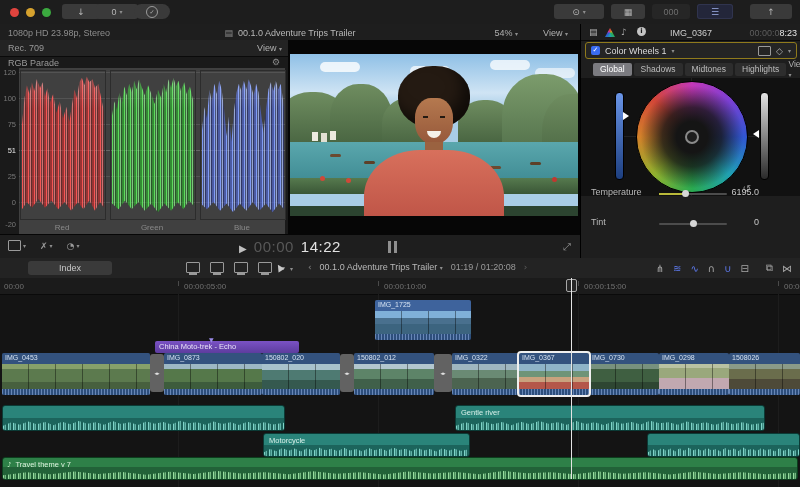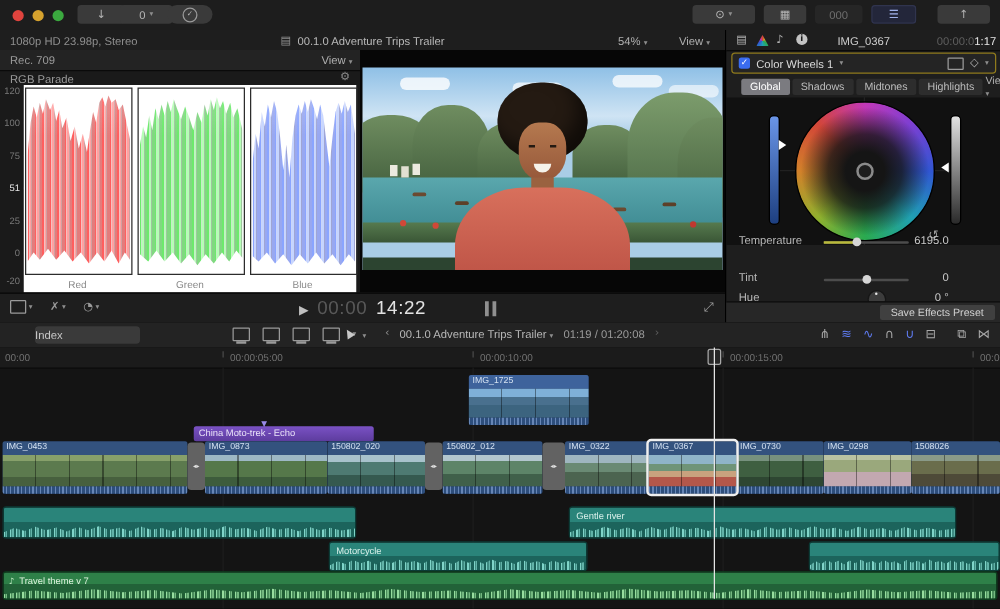--- a/index.html
+++ b/index.html
@@ -16,21 +16,21 @@
   .tb-right{position:absolute;right:8px;top:4px;display:flex;gap:7px;align-items:center;}
   .tb-right .tbtn{position:static;}
   .tbtn.dark{background:#262626;color:#6e6e6e;}
   .tbtn.active{background:#23263a;color:#9fb0e8;box-shadow:0 0 0 1px #30344e inset;}
 
   
   .upper{position:absolute;left:0;top:24px;width:800px;height:234px;background:#161616;}
   .inforow{position:absolute;left:0;top:0;width:580px;height:16px;background:#1e1e1e;border-bottom:1px solid #0a0a0a;}
   .scopes{position:absolute;left:0;top:16px;width:288px;height:194px;background:#1a1a1a;}
   .scope-hdr{position:absolute;left:0;top:0;width:100%;height:16px;background:#232323;border-bottom:1px solid #0a0a0a;}
-  .graph{position:absolute;left:19px;top:28px;width:266px;height:166px;background:#ffffff;}
+  .graph{position:absolute;left:19px;top:28px;width:266px;height:166px;background:#404040;}
   .gline{position:absolute;left:0;width:100%;height:1px;background:rgba(255,255,255,.10);}
   .gbox{position:absolute;top:2px;height:148px;width:84px;border:1px solid #2c2c2c;}
   .wave{position:absolute;left:1px;right:1px;top:1px;bottom:1px;filter:blur(.4px);}
   .wR{background:linear-gradient(rgba(255,255,255,.18),rgba(255,255,255,0) 25%),
       repeating-linear-gradient(90deg,rgba(255,86,86,.95) 0 1px,rgba(226,58,58,.32) 1px 2px,rgba(255,130,130,.75) 2px 3px,rgba(138,18,18,.40) 3px 4px,rgba(208,44,44,.62) 4px 6px);
       clip-path:polygon(0% 36%,3% 18%,6% 9%,9% 15%,12% 7%,15% 13%,18% 5%,22% 11%,25% 7%,28% 17%,31% 11%,34% 21%,38% 15%,42% 28%,46% 20%,50% 32%,54% 24%,58% 34%,61% 22%,64% 12%,67% 18%,70% 7%,73% 4%,76% 9%,79% 3%,82% 7%,86% 5%,89% 11%,93% 8%,97% 19%,100% 27%,100% 93%,95% 89%,89% 95%,82% 88%,75% 94%,68% 89%,60% 95%,52% 89%,44% 94%,36% 88%,28% 93%,20% 87%,12% 93%,6% 89%,0% 94%);}
   .wG{background:linear-gradient(rgba(255,255,255,.16),rgba(255,255,255,0) 25%),
       repeating-linear-gradient(90deg,rgba(96,232,96,.92) 0 1px,rgba(62,198,62,.30) 1px 2px,rgba(150,255,150,.7) 2px 3px,rgba(16,110,16,.40) 3px 4px,rgba(44,190,44,.6) 4px 6px);
       clip-path:polygon(0% 30%,3% 20%,6% 26%,9% 14%,12% 22%,15% 10%,18% 16%,21% 8%,24% 14%,27% 6%,30% 12%,33% 5%,36% 10%,40% 16%,44% 9%,48% 15%,52% 22%,56% 12%,60% 18%,63% 8%,66% 14%,69% 5%,72% 11%,75% 4%,78% 10%,81% 6%,84% 13%,88% 7%,91% 15%,95% 10%,100% 22%,100% 92%,94% 88%,87% 94%,80% 89%,72% 95%,64% 90%,56% 96%,48% 90%,40% 95%,32% 89%,24% 94%,16% 88%,8% 94%,0% 90%);}
   .wB{background:linear-gradient(rgba(255,255,255,.2),rgba(255,255,255,0) 25%),
@@ -77,21 +77,21 @@
   .phandle{position:absolute;top:-3px;width:7px;height:7px;border-radius:50%;background:#d6d6d6;}
   .pvalue{position:absolute;right:42px;top:3px;font-size:9px;color:#c8c8c8;}
   .savebar{position:absolute;left:0;right:0;bottom:0;height:16px;background:#272727;border-top:1px solid #0a0a0a;}
   .savebtn{position:absolute;right:5px;top:2px;height:12px;line-height:12px;padding:0 9px;background:#404040;
            border-radius:2px;font-size:8.5px;color:#d0d0d0;}
 
   
   .timeline{position:absolute;left:0;top:258px;width:800px;height:229px;background:#141414;overflow:hidden;}
   .tt{position:absolute;left:0;top:0;width:100%;height:20px;background:#232323;border-bottom:1px solid #0a0a0a;}
   .indexbtn{position:absolute;left:28px;top:3px;width:84px;height:14px;background:#3a3a3a;border-radius:3px;
-            color:#c8c8c8;font-size:9px;line-height:14px;}
+            color:#c8c8c8;font-size:9px;text-align:center;line-height:14px;}
   .clipicon{width:12px;height:9px;border:1px solid #9a9a9a;border-radius:1px;position:relative;display:inline-block;}
   .clipicon::after{content:"";position:absolute;left:2px;right:2px;bottom:-3px;height:2px;background:#9a9a9a;}
   .ruler{position:absolute;left:0;top:20px;width:100%;height:16px;background:#1b1b1b;border-bottom:1px solid #0a0a0a;
          font-size:8px;color:#717171;}
   .rtick{position:absolute;top:3px;width:1px;height:5px;background:#4a4a4a;}
   .tracks{position:absolute;left:0;top:36px;width:100%;height:193px;}
   .vgrid{position:absolute;top:0;bottom:0;width:1px;background:#1d1d1d;}
   .vclip{position:absolute;top:0;height:42px;border-radius:2px;overflow:hidden;background:#1f3250;}
   .vc-head{height:10px;background:#33527e;font-size:7px;color:#d5e2f2;padding:1px 0 0 3px;white-space:nowrap;overflow:hidden;}
   .vc-thumb{height:25px;position:relative;}
@@ -252,21 +252,21 @@
     <div class="insp">
       <div class="ihead">
         <span class="ic" style="position:absolute;left:8px;top:3px;color:#b0b0b0;">▤</span>
         <span style="position:absolute;left:24px;top:4px;width:10px;height:9px;clip-path:polygon(50% 0,100% 100%,0 100%);
               background:conic-gradient(#d24638,#d2a12a,#2aaa50,#20a0b2,#3056d2,#c238b8,#d24638);"></span>
         <span class="ic" style="position:absolute;left:40px;top:3px;color:#b0b0b0;">♪</span>
         <span class="ic" style="position:absolute;left:56px;top:3px;width:9px;height:9px;border-radius:50%;background:#c4c4c4;
               color:#1a1a1a;font-size:7px;line-height:9px;text-align:center;font-weight:bold;">i</span>
         <span style="position:absolute;left:50%;transform:translateX(-50%);top:4px;color:#cecece;">IMG_0367</span>
         <span style="position:absolute;right:4px;top:4px;">
-          <span style="color:#5e5e5e;">00:00:0</span><span style="color:#e6e6e6;">1:17</span></span>
+          <span style="color:#5e5e5e;">00:00:0</span><span style="color:#e6e6e6;">8:23</span></span>
       </div>
 
       <div class="fxhead">
         <span class="chk ic">✓</span>
         <span style="color:#dadada;font-size:9px;">Color Wheels 1</span>
         <span class="chev ic">▾</span>
         <span style="margin-left:auto;width:11px;height:8px;border:1px solid #9a9a9a;border-radius:1px;"></span>
         <span class="ic" style="color:#b0b0b0;">◇</span>
         <span class="chev ic">▾</span>
       </div>
@@ -299,30 +299,20 @@
             <span class="phandle" style="left:23px;"></span>
           </span>
         <span class="pvalue">6195.0</span>
       </div>
       <div class="prow" style="top:190px;">
         <span class="plabel">Tint</span>
         <span class="ptrack">
             <span class="phandle" style="left:31px;"></span>
           </span>
         <span class="pvalue">0</span>
-      </div>
-      <div class="prow" style="top:206px;">
-        <span class="plabel">Hue</span>
-        <span style="position:absolute;left:113px;top:2px;width:13px;height:13px;border-radius:50%;background:#3c3c3c;border:1px solid #161616;">
-          <span style="position:absolute;left:5px;top:1px;width:2px;height:2px;border-radius:50%;background:#e8e8e8;"></span>
-          </span>
-        <span class="pvalue">0 °</span>
-      </div>
-      <div class="savebar">
-        <span class="savebtn">Save Effects Preset</span>
       </div>
     </div>
 
     <div class="bottombar">
       <div style="position:absolute;left:8px;top:5px;display:flex;gap:14px;">
         <span class="bb-ic">
           <span style="width:11px;height:9px;border:1px solid #9a9a9a;border-radius:1px;"></span>
           <span class="chev ic">▾</span>
           </span>
         <span class="bb-ic">

